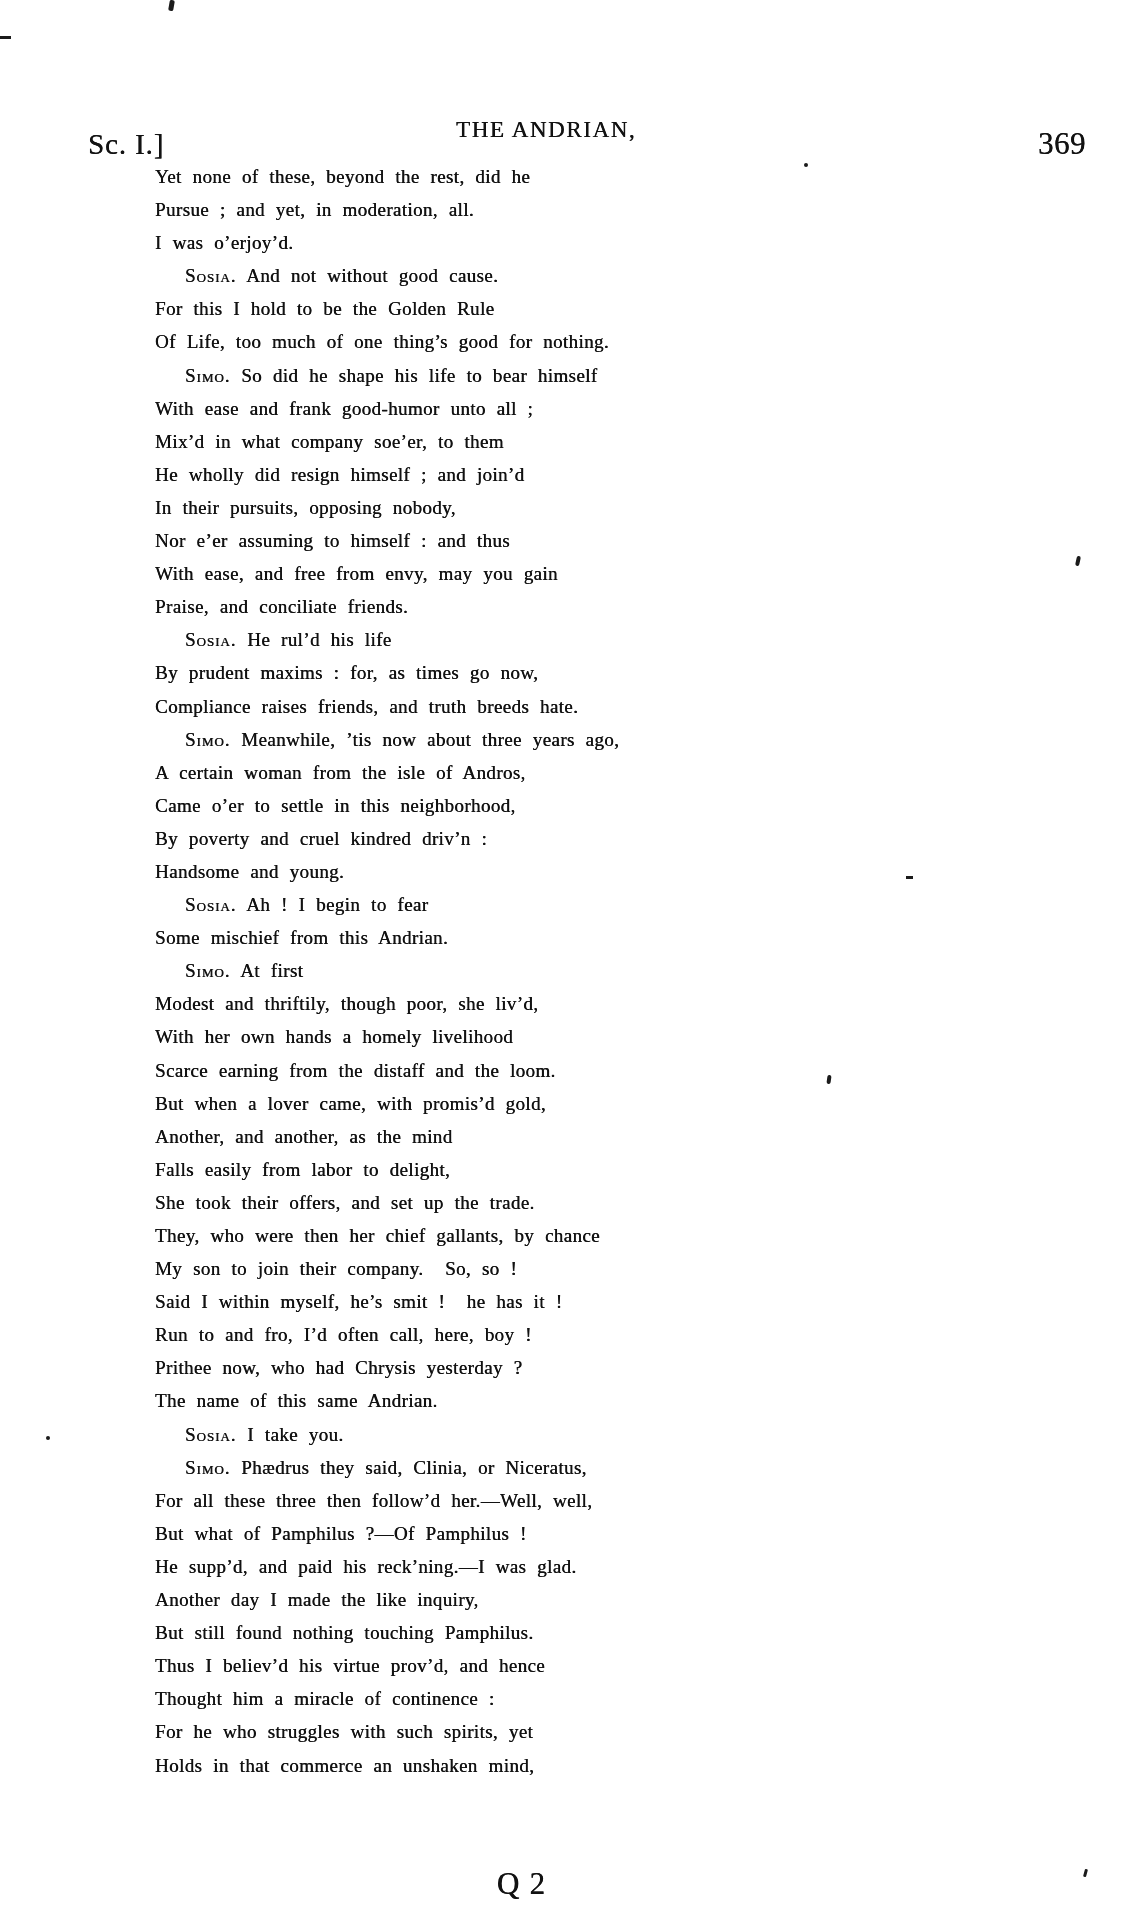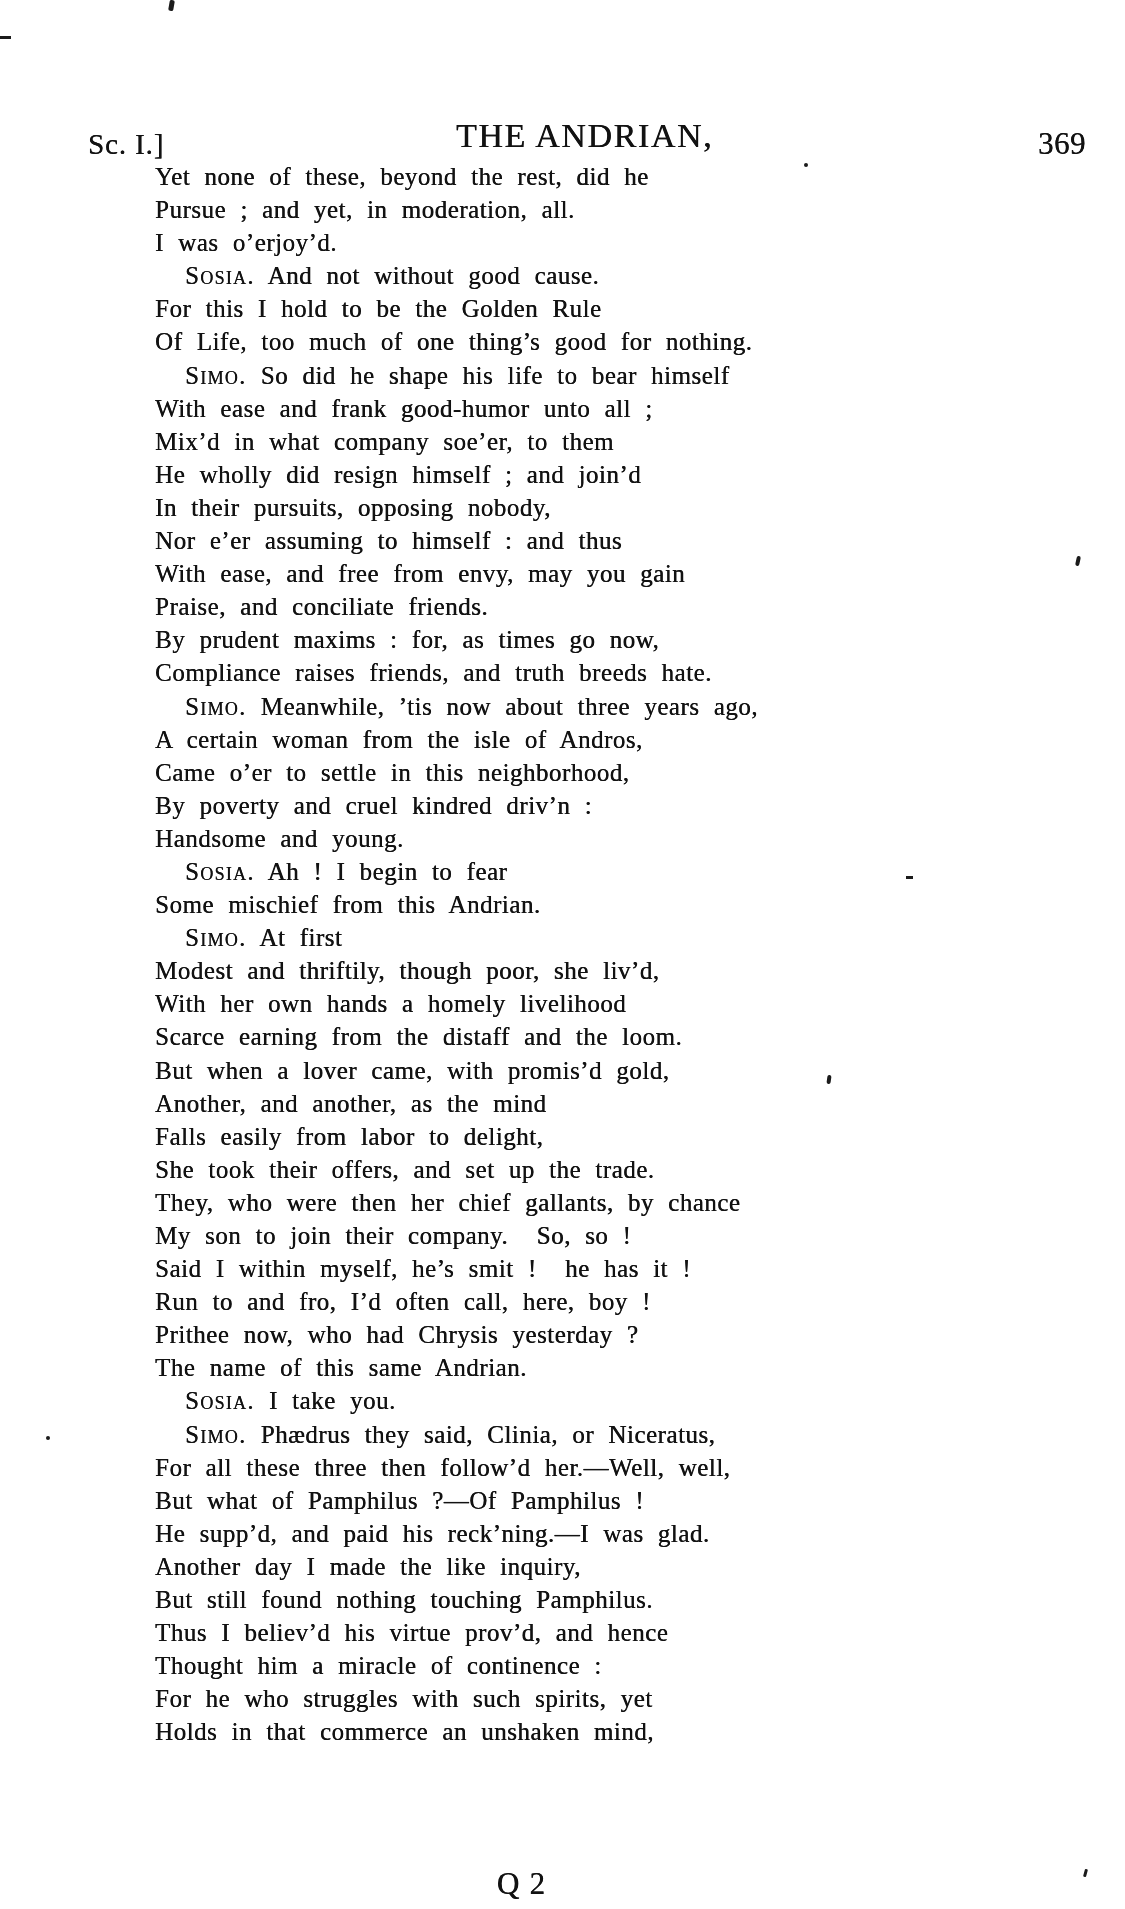--- a/index.html
+++ b/index.html
@@ -21,36 +21,36 @@
   .header-left {
     position: absolute;
     left: 88px; top: 128px;
     font-size: 29px;
     letter-spacing: 0.03em;
     white-space: pre;
   }
   .header-title {
     position: absolute;
     left: 456px; top: 117px;
-    font-size: 34px;
+    font-size: 23px;
     letter-spacing: 1.6px;
     white-space: pre;
   }
   .header-page {
     position: absolute;
     left: 1038px; top: 126px;
     font-size: 31px;
     letter-spacing: 0.5px;
     white-space: pre;
   }
   .text-body {
     position: absolute;
     left: 155px; top: 160px;
     width: 930px;
-    font-size: 25px;
+    font-size: 19px;
     line-height: 33.1px;
     letter-spacing: 0.02em;
     word-spacing: 0.30em;
   }
   .verse-line { white-space: pre; height: 33.1px; }
   .verse-line.indent { padding-left: 30px; }
   .speaker {
     font-variant: small-caps;
     letter-spacing: 0.05em;
   }
@@ -94,20 +94,21 @@
       <div class="verse-line">For this I hold to be the Golden Rule</div>
       <div class="verse-line">Of Life, too much of one thing’s good for nothing.</div>
       <div class="verse-line indent"><span class="speaker">Simo.</span><span> So did he shape his life to bear himself</span></div>
       <div class="verse-line">With ease and frank good-humor unto all ;</div>
       <div class="verse-line">Mix’d in what company soe’er, to them</div>
       <div class="verse-line">He wholly did resign himself ; and join’d</div>
       <div class="verse-line">In their pursuits, opposing nobody,</div>
       <div class="verse-line">Nor e’er assuming to himself : and thus</div>
       <div class="verse-line">With ease, and free from envy, may you gain</div>
       <div class="verse-line">Praise, and conciliate friends.</div>
+      <div class="verse-line indent"><span class="speaker">Sosia.</span><span> He rul’d his life</span></div>
       <div class="verse-line">By prudent maxims : for, as times go now,</div>
       <div class="verse-line">Compliance raises friends, and truth breeds hate.</div>
       <div class="verse-line indent"><span class="speaker">Simo.</span><span> Meanwhile, ’tis now about three years ago,</span></div>
       <div class="verse-line">A certain woman from the isle of Andros,</div>
       <div class="verse-line">Came o’er to settle in this neighborhood,</div>
       <div class="verse-line">By poverty and cruel kindred driv’n :</div>
       <div class="verse-line">Handsome and young.</div>
       <div class="verse-line indent"><span class="speaker">Sosia.</span><span> Ah ! I begin to fear</span></div>
       <div class="verse-line">Some mischief from this Andrian.</div>
       <div class="verse-line indent"><span class="speaker">Simo.</span><span> At first</span></div>

